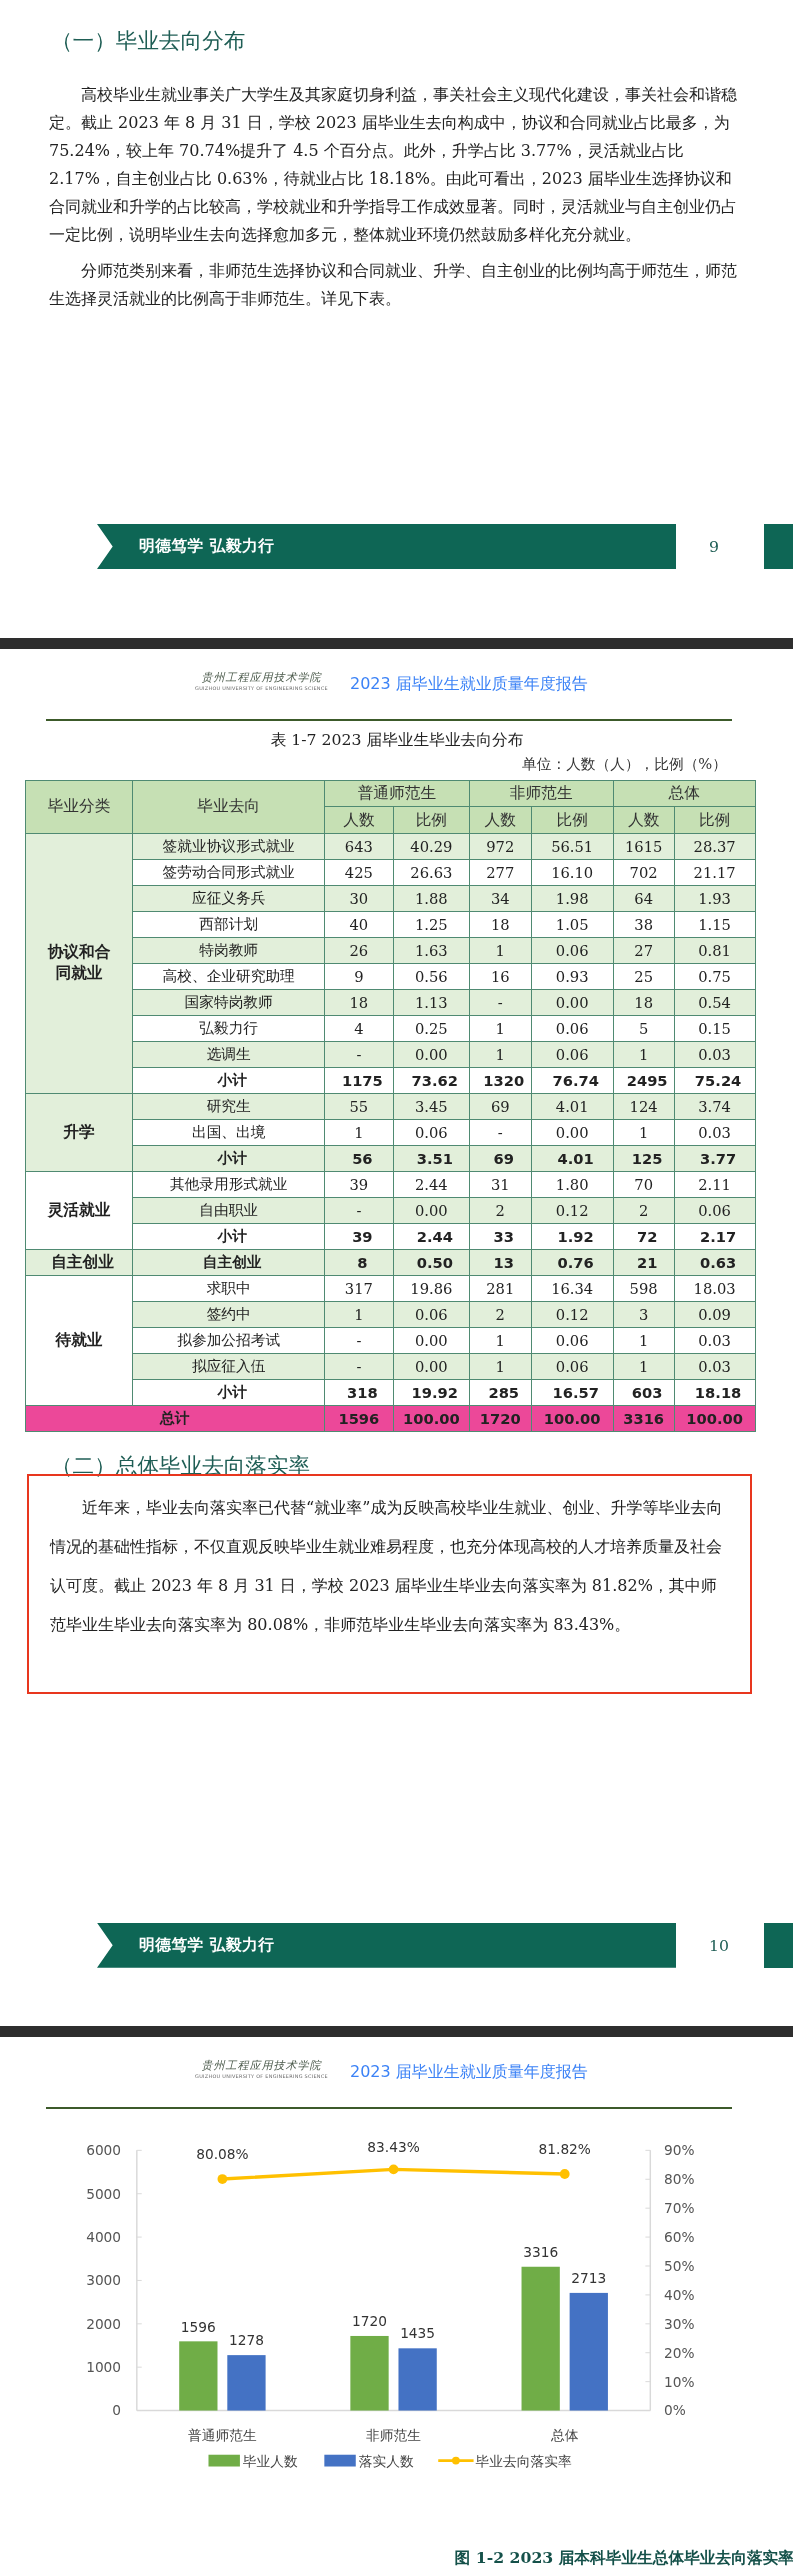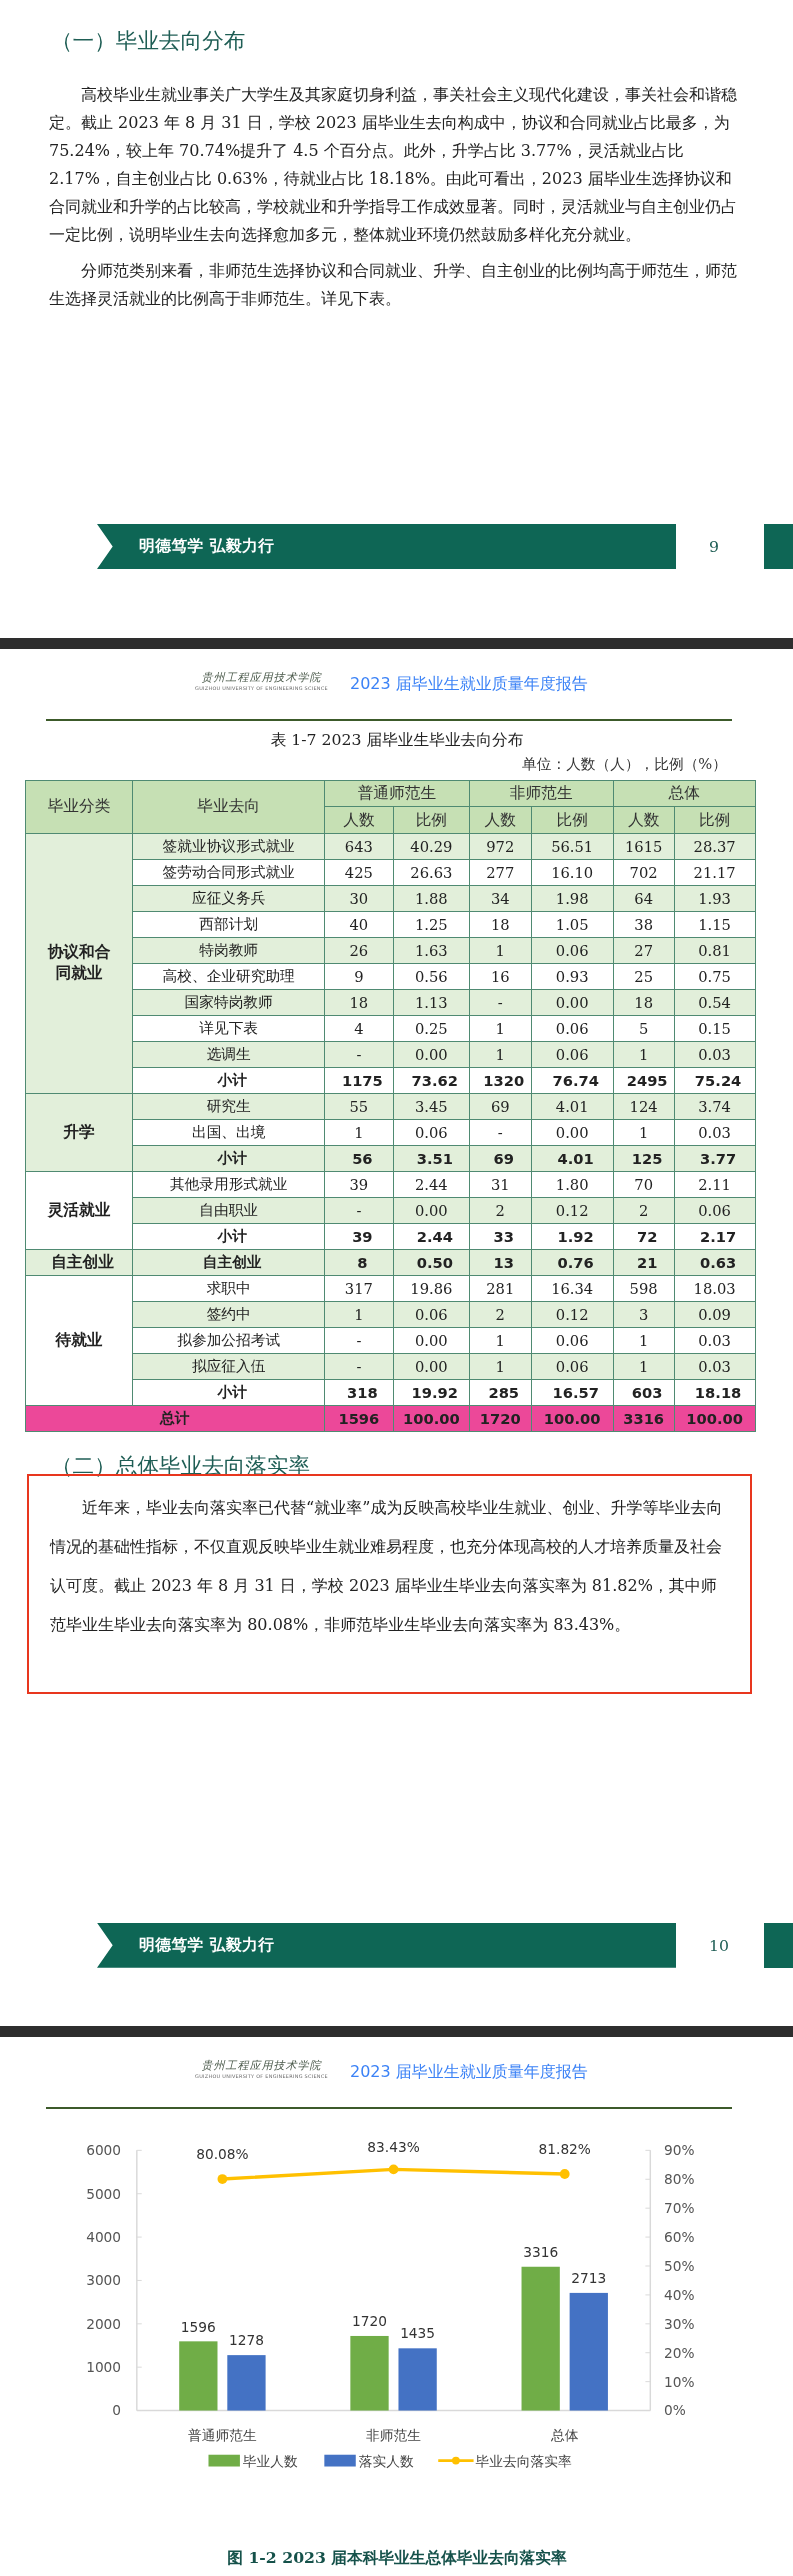--- a/index.html
+++ b/index.html
@@ -23,21 +23,21 @@
   table.dist { border-collapse: collapse; width: 731px; margin-left: 24.6px; font-size: 14.7px; }
   table.dist th, table.dist td { border: 1.5px solid #4f8a72; text-align: center; height: 26px; padding: 0; font-weight: normal; }
   table.dist th { background: #c6e0b4; font-family: "DejaVu Sans", "Liberation Sans", sans-serif; font-size: 15.7px; color: #333; height: 26.5px; }
   table.dist tr.shade td { background: #e2efda; }
   table.dist td.cat { background: #e2efda; font-family: "DejaVu Sans", "Liberation Sans", sans-serif; font-weight: bold; font-size: 15.7px; }
   table.dist td.cat.white { background: #ffffff; }
   table.dist tr.sub td { font-weight: bold; font-family: "DejaVu Sans", "Liberation Sans", sans-serif; padding-left: 7px; }
   table.dist tr.total td { background: #ec4899; font-weight: bold; font-family: "DejaVu Sans", "Liberation Sans", sans-serif; }
   .redbox { position: absolute; left: 26.5px; width: 725px; height: 220px; border: 2.9px solid #e8361e; padding: 11.8px 19.6px 0 21.6px; }
   .redbox .para { line-height: 39px; }
-  .chart-caption { text-align: center; font-size: 15.7px; color: #15514a; font-weight: bold; }
+  .chart-caption { text-align: right; font-size: 15.7px; color: #15514a; font-weight: bold; }
   svg text { font-family: "DejaVu Sans", "Liberation Sans", sans-serif; }
 </style>
 </head>
 <body>
 
 <div class="page" style="height:638px;">
   <div class="section-title" style="position:absolute; left:51px; top:25.5px;">（一）毕业去向分布</div>
   <div style="position:absolute; left:49px; top:81px; width:697px;">
     <p class="para">高校毕业生就业事关广大学生及其家庭切身利益，事关社会主义现代化建设，事关社会和谐稳定。截止 2023 年 8 月 31 日，学校 2023 届毕业生去向构成中，协议和合同就业占比最多，为 75.24%，较上年 70.74%提升了 4.5 个百分点。此外，升学占比 3.77%，灵活就业占比 2.17%，自主创业占比 0.63%，待就业占比 18.18%。由此可看出，2023 届毕业生选择协议和合同就业和升学的占比较高，学校就业和升学指导工作成效显著。同时，灵活就业与自主创业仍占一定比例，说明毕业生去向选择愈加多元，整体就业环境仍然鼓励多样化充分就业。</p>
     <p class="para" style="margin-top:7.9px;">分师范类别来看，非师范生选择协议和合同就业、升学、自主创业的比例均高于师范生，师范生选择灵活就业的比例高于非师范生。详见下表。</p>
@@ -152,21 +152,21 @@
       <tr class="shade">
         <td>国家特岗教师</td>
         <td>18</td>
         <td>1.13</td>
         <td>-</td>
         <td>0.00</td>
         <td>18</td>
         <td>0.54</td>
       </tr>
       <tr>
-        <td>详见下表</td>
+        <td>弘毅力行</td>
         <td>4</td>
         <td>0.25</td>
         <td>1</td>
         <td>0.06</td>
         <td>5</td>
         <td>0.15</td>
       </tr>
       <tr class="shade">
         <td>选调生</td>
         <td>-</td>

